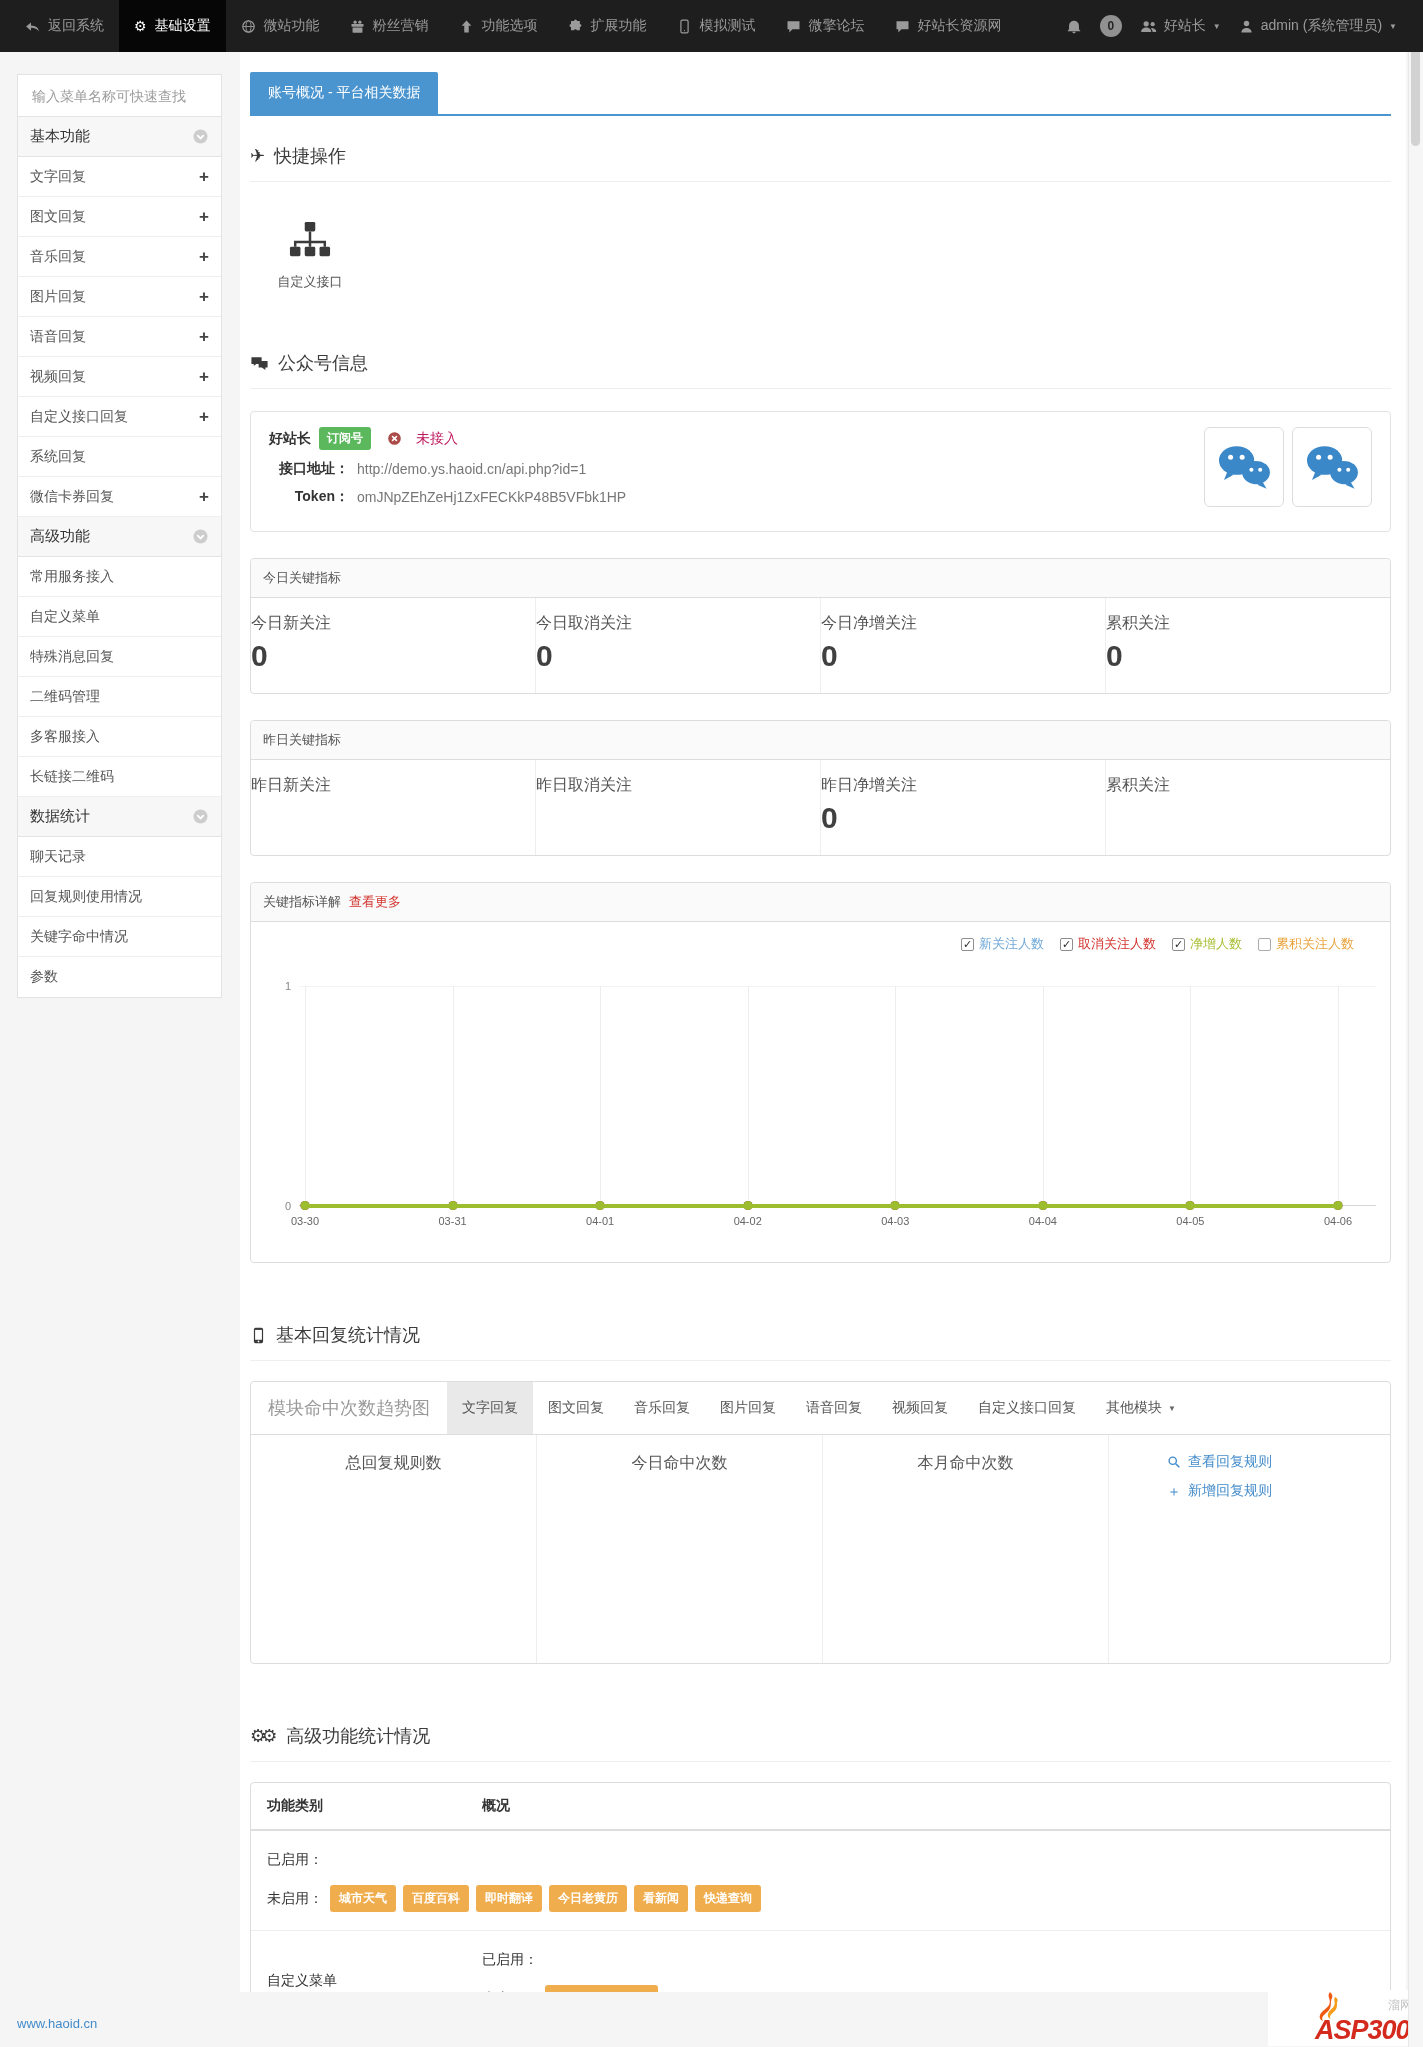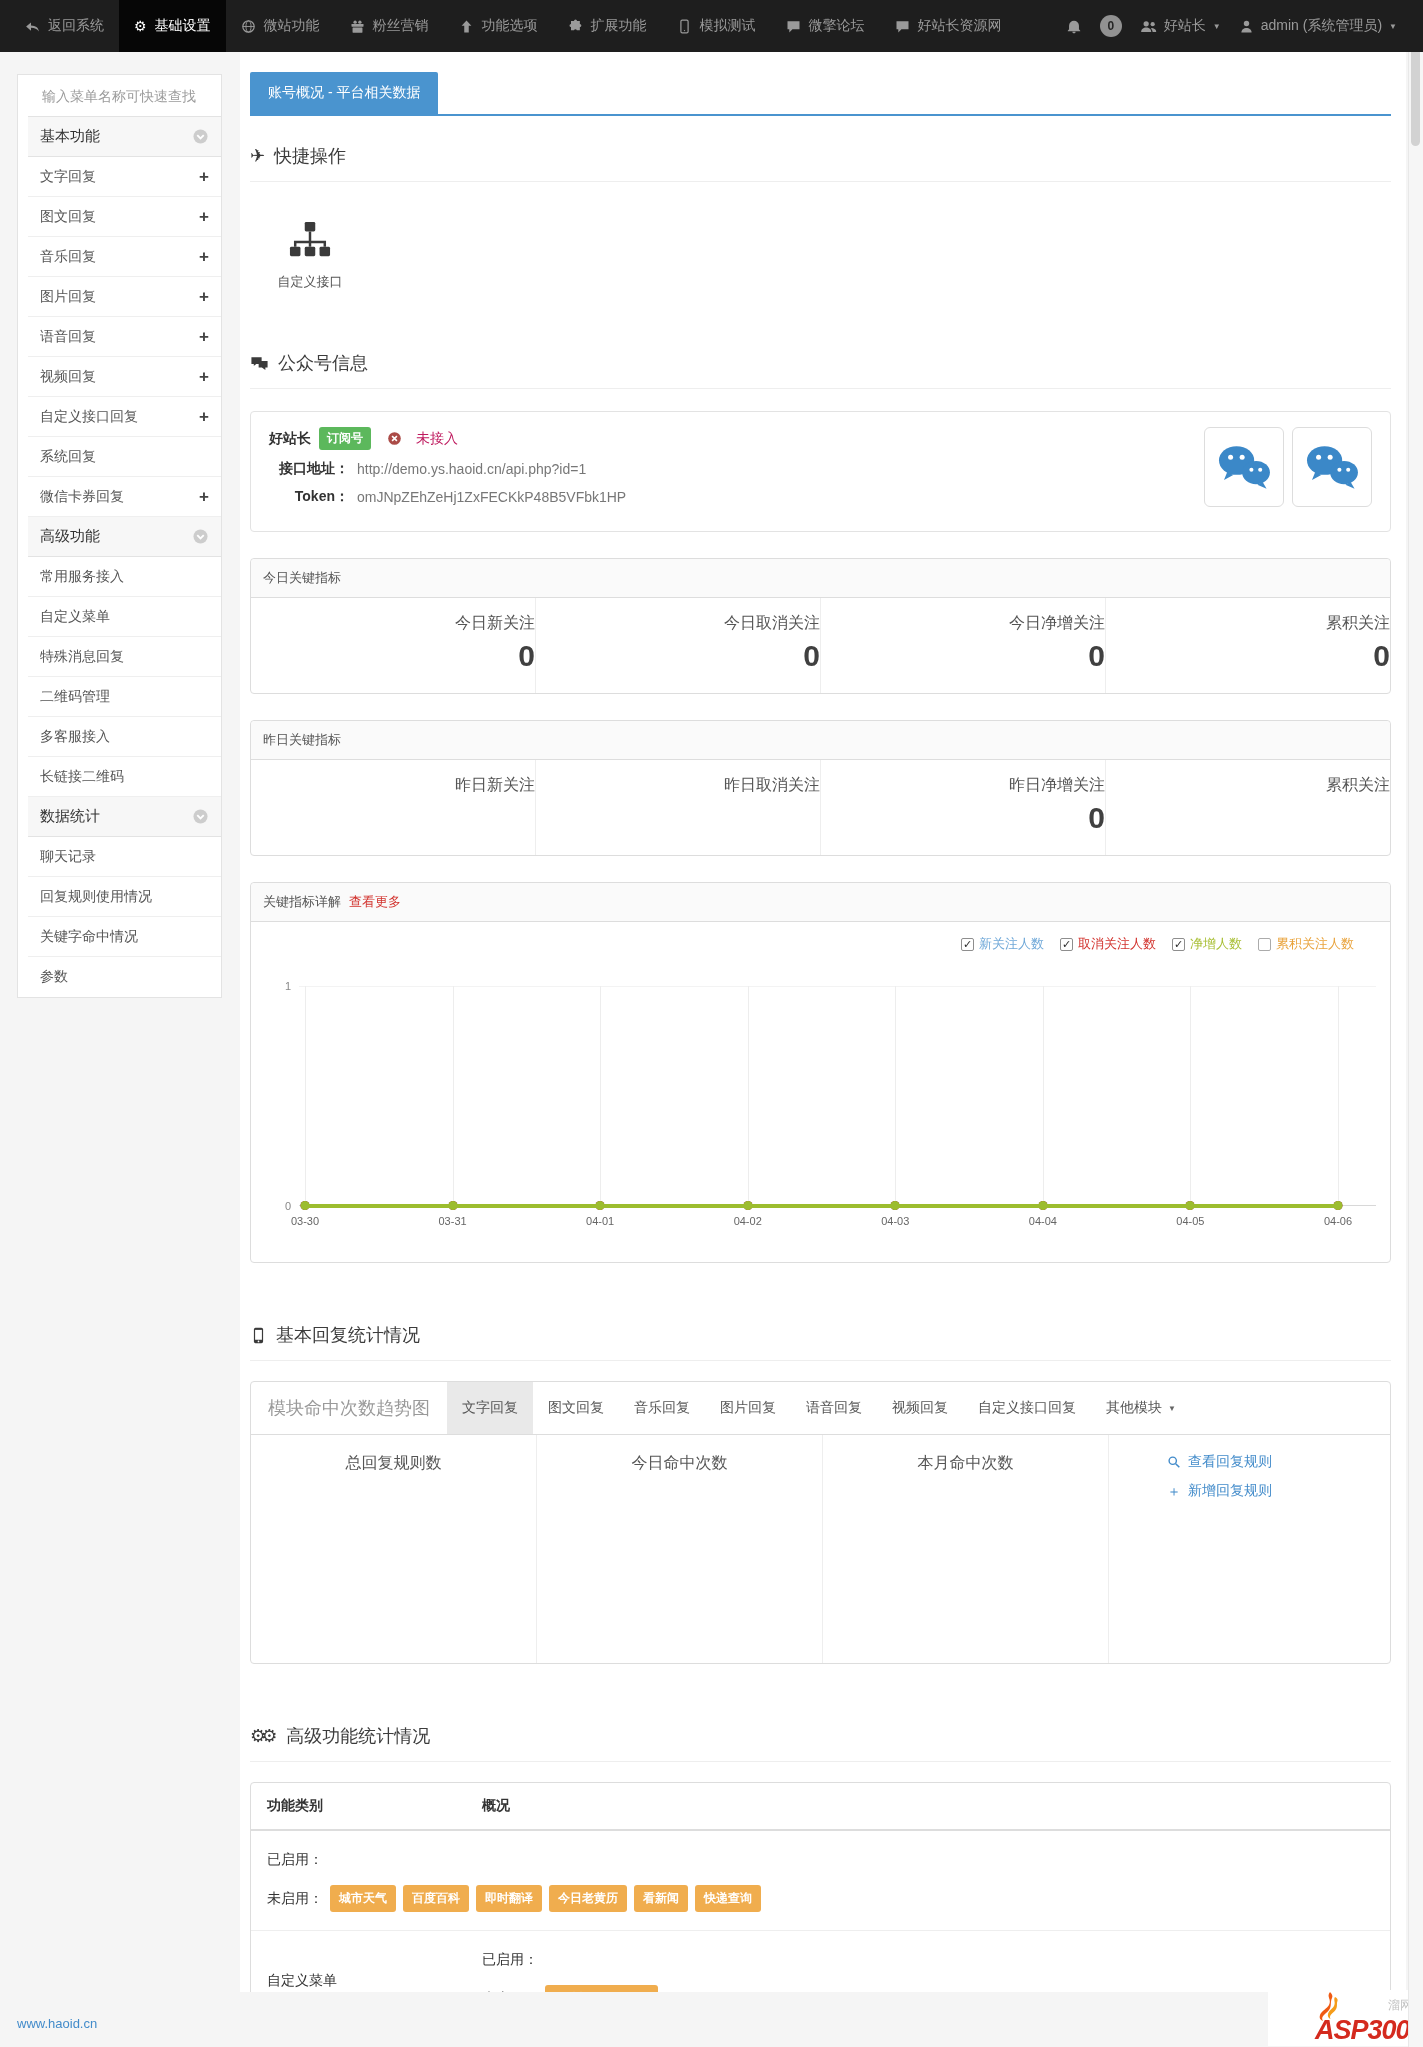--- a/index.html
+++ b/index.html
@@ -13,21 +13,21 @@
   .nav-left{display:flex;height:100%;padding-left:10px;}
   .nav-item{display:flex;align-items:center;gap:8px;padding:0 15px;color:#9a9a9a;font-size:14px;cursor:pointer;white-space:nowrap;}
   .nav-item.active{background:#060606;color:#fff;}
   .nav-item .ico{color:inherit;}
   .nav-right{position:absolute;right:26px;top:0;height:100%;display:flex;align-items:center;gap:18px;color:#9a9a9a;font-size:14px;}
   .nav-group{display:flex;align-items:center;gap:7px;cursor:pointer;}
   .notif-badge{width:22px;height:22px;border-radius:50%;background:#919191;color:#262626;font-size:12px;font-weight:bold;display:flex;align-items:center;justify-content:center;}
   .caret{font-size:8px;color:#9a9a9a;}
 
   
-  .sidebar{position:absolute;left:17px;top:74px;width:205px;background:#fff;border:1px solid #e3e3e3;padding-left:10px;}
+  .sidebar{position:absolute;left:17px;top:74px;width:205px;background:#fff;border:1px solid #e3e3e3;}
   .sidebar-search{height:42px;border-bottom:1px solid #e3e3e3;display:flex;align-items:center;padding:0 12px;}
   .sidebar-search input{border:none;outline:none;width:100%;font-size:14px;color:#555;font-family:inherit;}
   .sidebar-search input::placeholder{color:#9b9b9b;}
   .side-row{height:40px;display:flex;align-items:center;padding:0 12px;border-bottom:1px solid #efefef;font-size:14px;color:#555;cursor:pointer;background:#fff;}
   .side-row:last-child{border-bottom:none;}
   .side-row.header{background:#f7f7f7;font-size:15px;color:#333;border-bottom:1px solid #e3e3e3;}
   .side-row .grow{flex:1;}
   .plus{font-size:17px;color:#444;font-weight:bold;}
 
   
@@ -53,21 +53,21 @@
   .acct-status{margin-left:16px;color:#be185d;display:flex;align-items:center;gap:14px;}
   .acct-label{min-width:80px;text-align:right;font-weight:bold;color:#333;margin-right:8px;}
   .acct-value{color:#777;}
   .wechat-wrap{display:flex;}
   .wechat-box{width:80px;height:80px;border:1px solid #ddd;border-radius:6px;display:flex;align-items:center;justify-content:center;margin-left:8px;cursor:pointer;background:#fff;}
 
   .stat-panel{margin-top:26px;border:1px solid #ddd;border-radius:4px;}
   .stat-head{background:#fafafa;border-bottom:1px solid #ddd;padding:10px 12px;font-size:13px;color:#555;border-radius:4px 4px 0 0;display:flex;gap:8px;}
   .more-link{color:#d2322d;cursor:pointer;}
   .stat-body{display:flex;}
-  .stat-cell{flex:1;text-align:right;padding:15px 0 18px;border-left:1px solid #eee;}
+  .stat-cell{flex:1;text-align:left;padding:15px 0 18px;border-left:1px solid #eee;}
   .stat-cell:first-child{border-left:none;}
   .stat-label{font-size:16px;color:#555;}
   .stat-value{font-size:30px;font-weight:bold;color:#404040;margin-top:5px;min-height:36px;}
 
   .chart-body{position:relative;height:340px;}
   .legend{position:absolute;top:13px;right:36px;display:flex;gap:16px;font-size:13px;}
   .legend-item{display:flex;align-items:center;gap:5px;cursor:pointer;}
   .cb{width:13px;height:13px;border:1px solid #8e8e8e;border-radius:2px;background:#fff;font-size:11px;line-height:11px;text-align:center;color:#2b2b2b;}
   .cb.unchecked{border-color:#ababab;}
   .chart-plot{position:absolute;left:48px;right:14px;top:64px;bottom:56px;}

